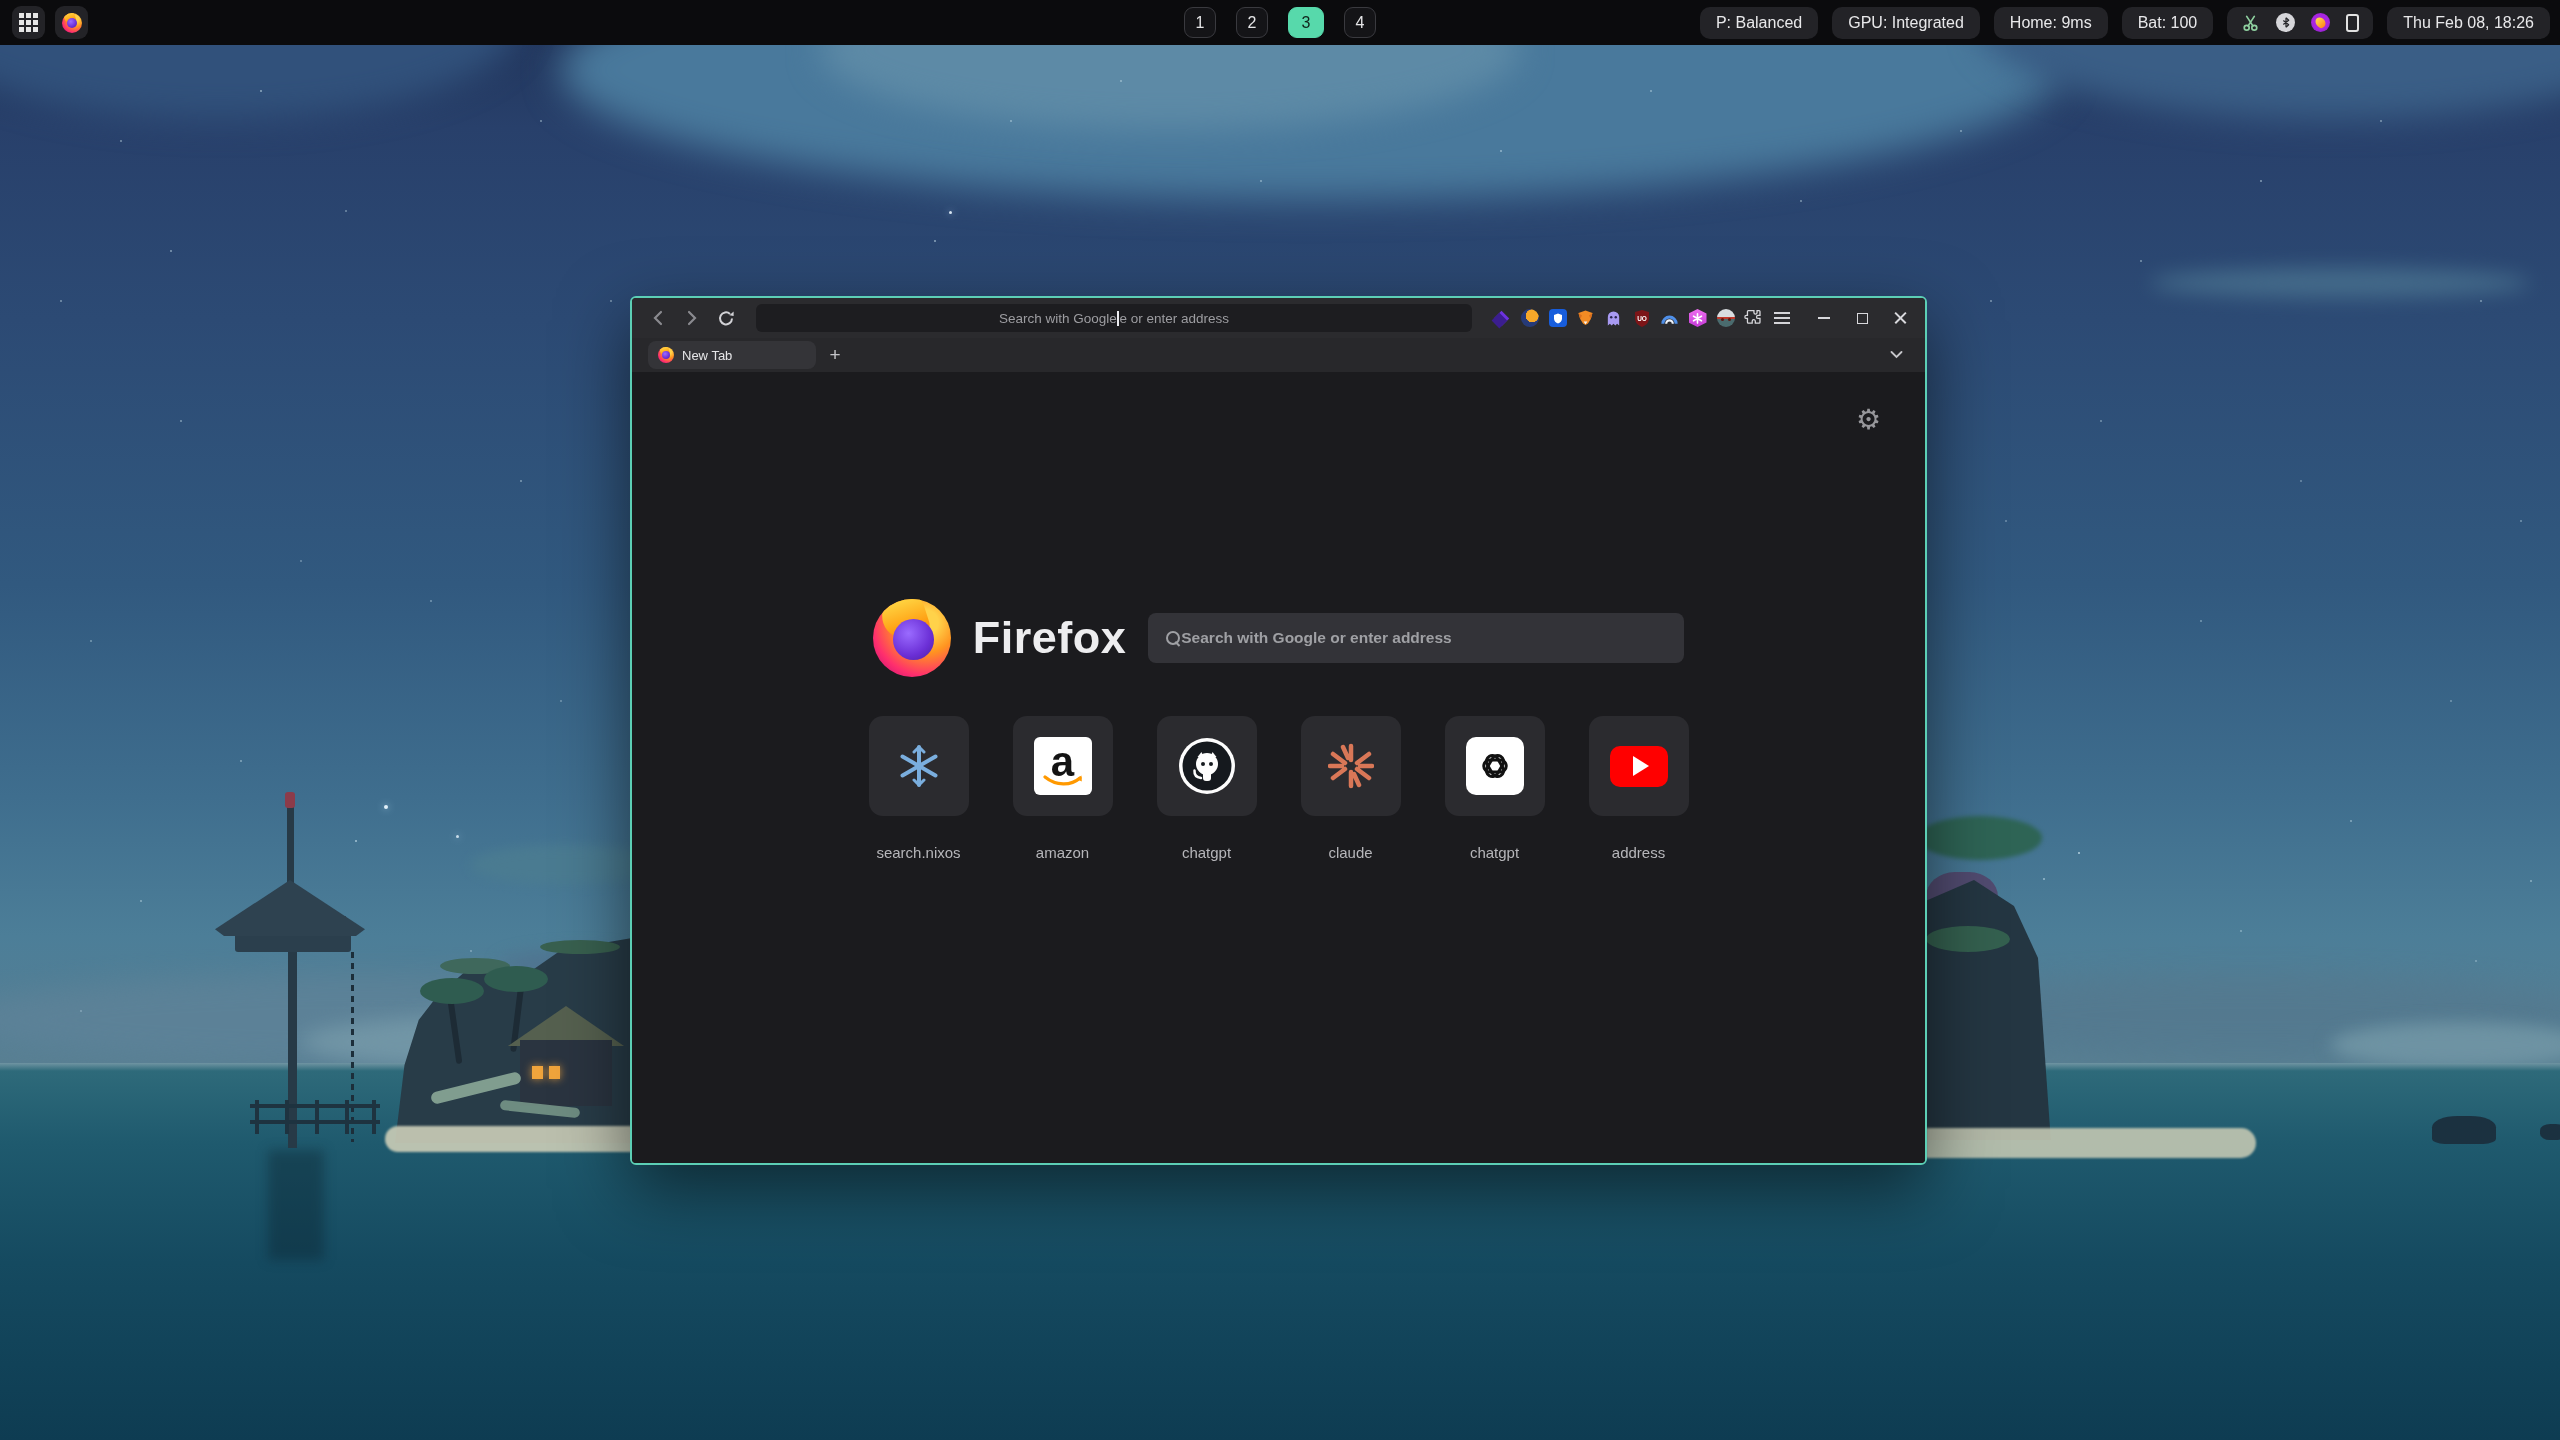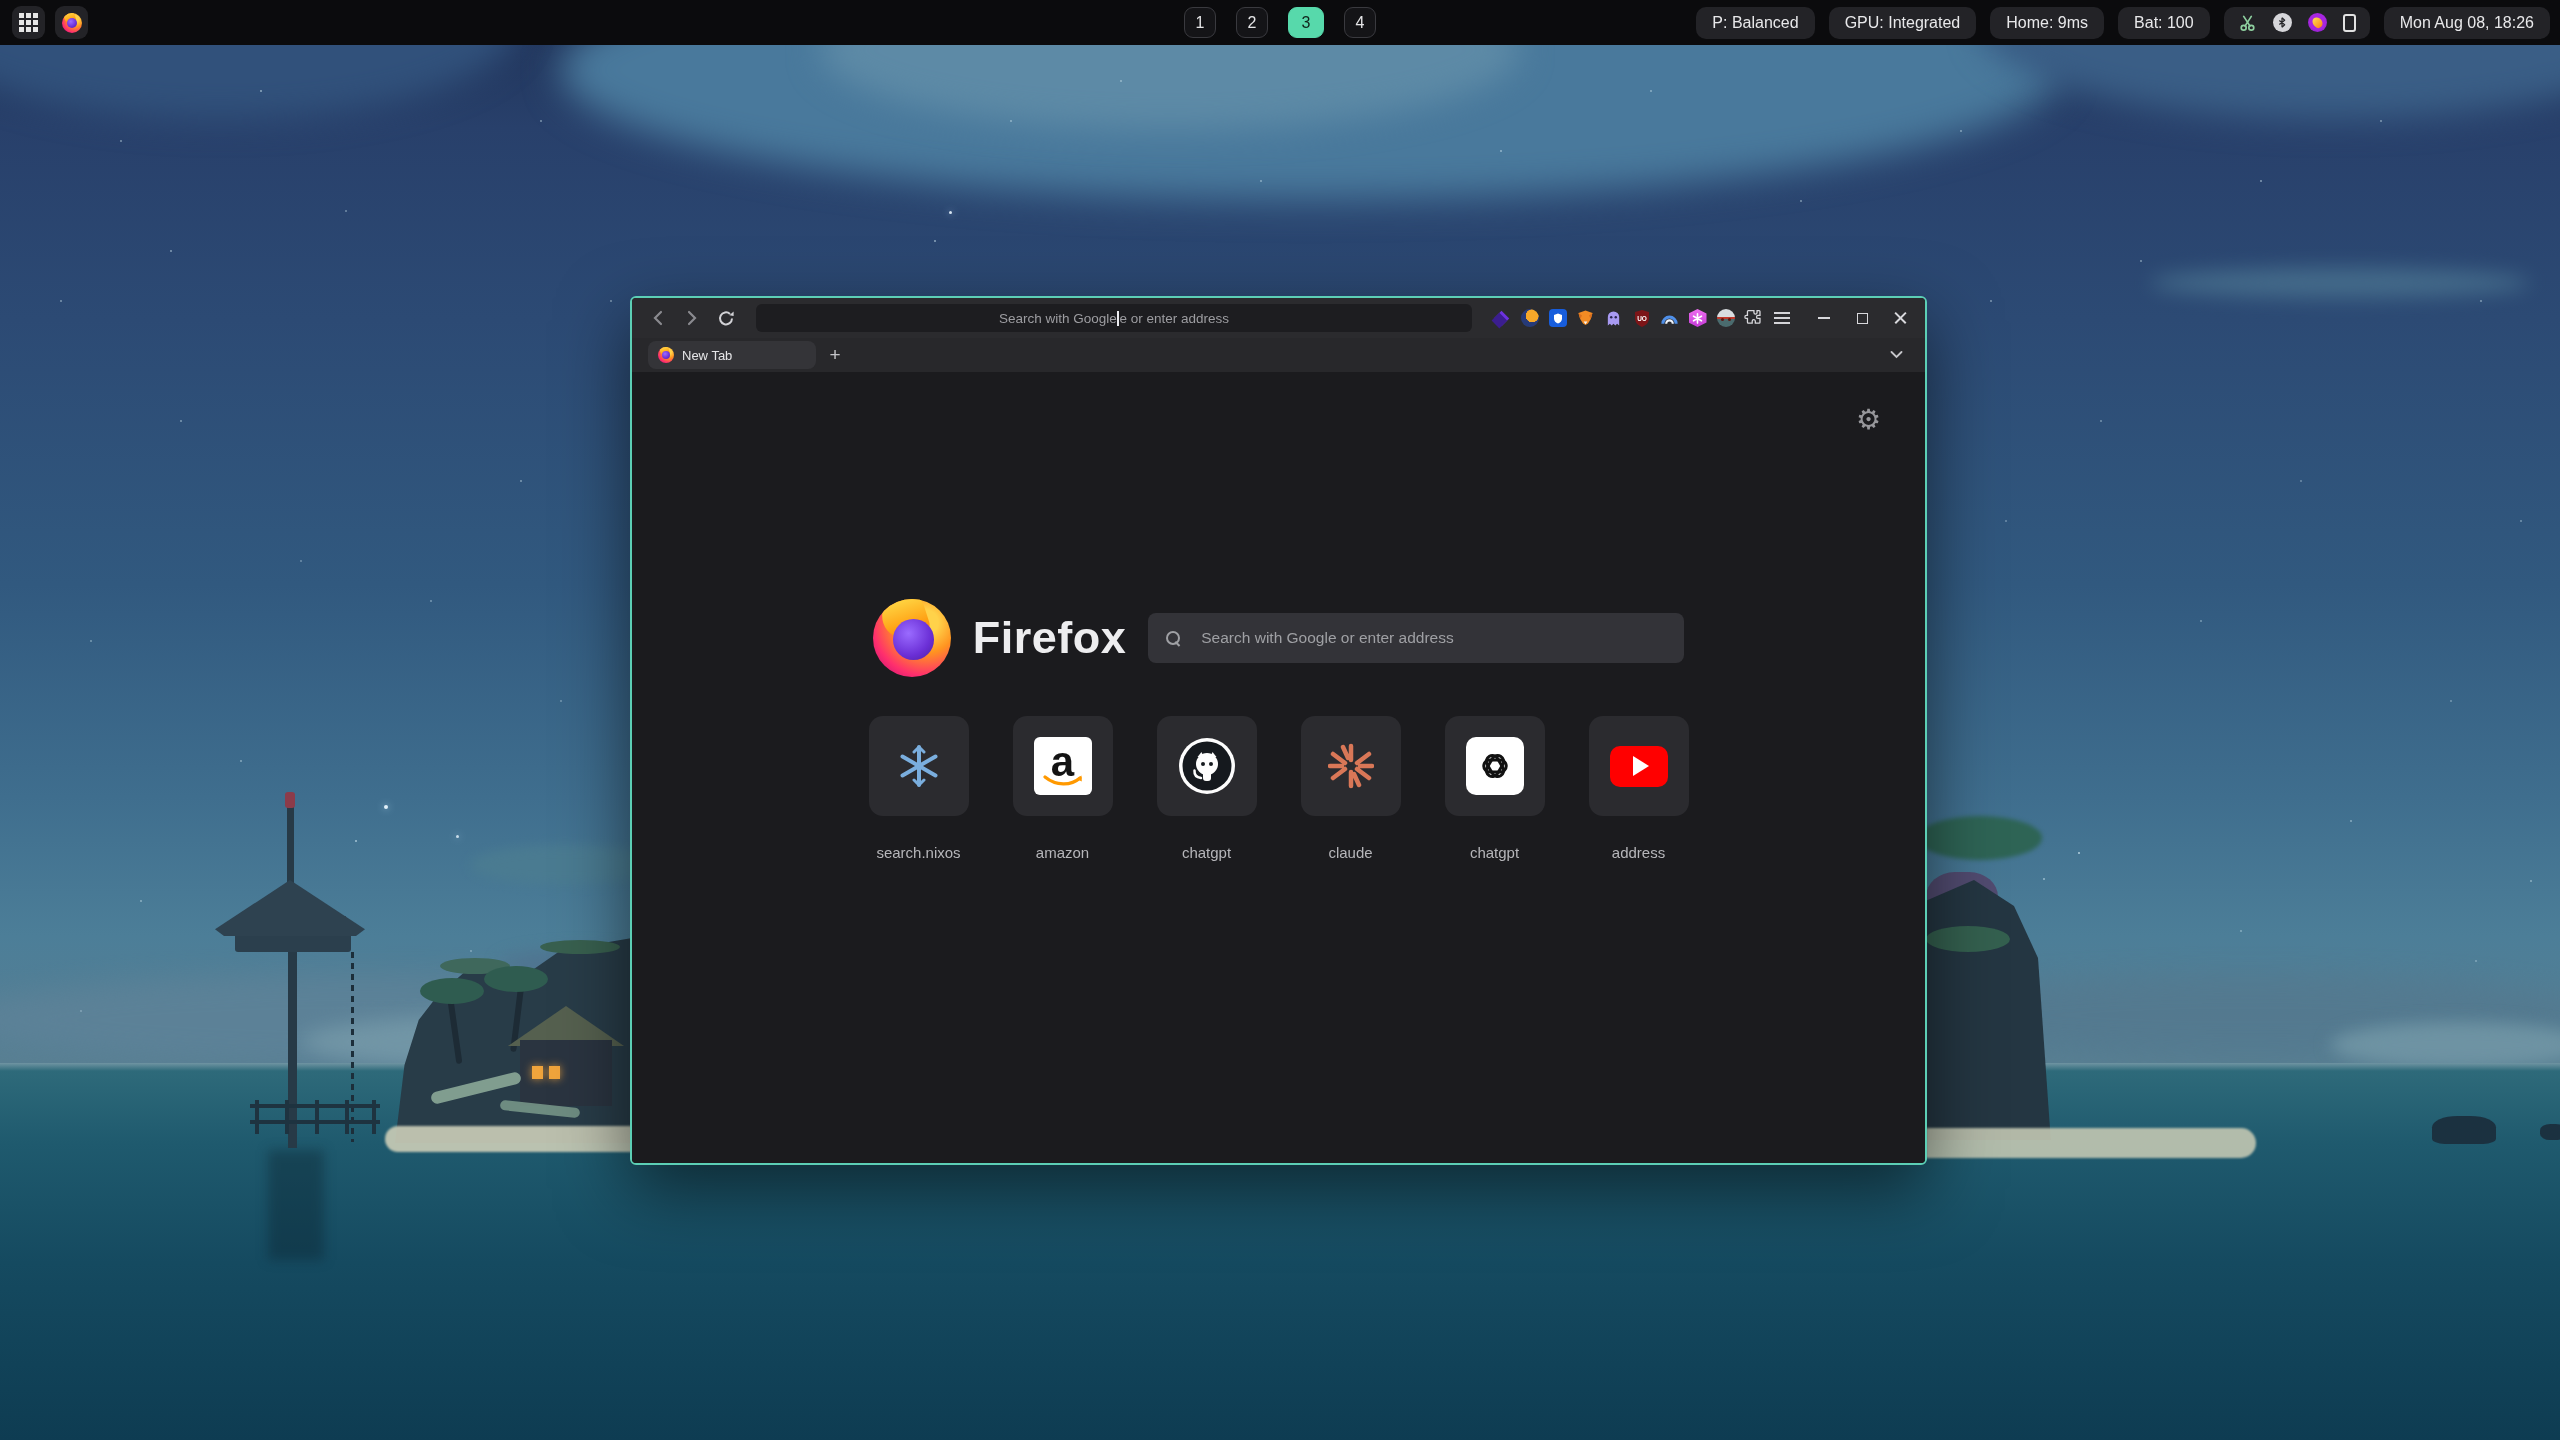--- a/index.html
+++ b/index.html
@@ -125,21 +125,21 @@
   .fxlogo { position:relative; border-radius:50%; overflow:hidden;
     background:radial-gradient(circle at 68% 30%,#ffd24a 0 16%,#ff9420 40%,#ff2f6d 70%,#b5047f 100%); }
   .fxlogo::after { content:""; position:absolute; left:26%; top:26%; width:52%; height:52%;
     border-radius:50%; background:radial-gradient(circle at 38% 35%,#9a6bff,#6b2fd6 60%,#4a1f9e); }
   .fxlogo::before { content:""; position:absolute; left:12%; top:-8%; width:56%; height:58%;
     background:linear-gradient(180deg,#ffe14d,#ff8a00); border-radius:55% 45% 20% 50%;
     transform:rotate(-18deg); }
   #fx-big { width:78px; height:78px; }
   #wordmark { color:#ededef; font-size:45px; font-weight:bold; letter-spacing:.5px; }
   #hero-search { width:536px; height:50px; background:#333338; border-radius:8px; display:flex;
-                 align-items:center; padding:0 18px; gap:20px; color:#9fa0a4; font-size:15.5px; }
+                 align-items:center; padding:0 18px; gap:0; color:#9fa0a4; font-size:15.5px;font-weight:bold; }
   .mag { width:15px; height:15px; position:relative; flex:none; }
   .mag::before { content:""; position:absolute; left:0; top:0; width:10px; height:10px;
     border:2px solid #9fa0a4; border-radius:50%; }
   .mag::after { content:""; position:absolute; left:10px; top:10px; width:6px; height:2px;
     background:#9fa0a4; transform:rotate(45deg); transform-origin:0 0; }
 
   #tiles { position:absolute; top:344px; left:0; right:0; display:flex; justify-content:center; gap:44px; }
   .tile { width:100px; text-align:center; }
   .tile-box { width:100px; height:100px; background:#2b2b2f; border-radius:14px; display:flex;
               align-items:center; justify-content:center; }
@@ -328,21 +328,21 @@
         <span class="bt-circle">
           <svg width="12" height="15" viewBox="0 0 18 18">
               <path d="M9 2 v14 M9 2 l4 3.5 L5 12 M9 16 l4 -3.5 L5 6" stroke="#26262a" stroke-width="1.9" fill="none" stroke-linejoin="round"></path>
             </svg>
         </span>
         <span class="flame-circle">
             <span class="flame"></span>
           </span>
         <span class="phone"></span>
       </div>
-      <div class="pill">Mon Aug 08, 18:26</div>
+      <div class="pill">Thu Feb 08, 18:26</div>
     </div>
   </div>
 
   <div id="window">
 
     <div id="toolbar">
       <div class="navbtn">
         <svg width="14" height="16" viewBox="0 0 12 16">
             <polyline points="9,2 3,8 9,14" fill="none" stroke="#8a8a8f" stroke-width="2.2" stroke-linecap="round"></polyline>
           </svg>

